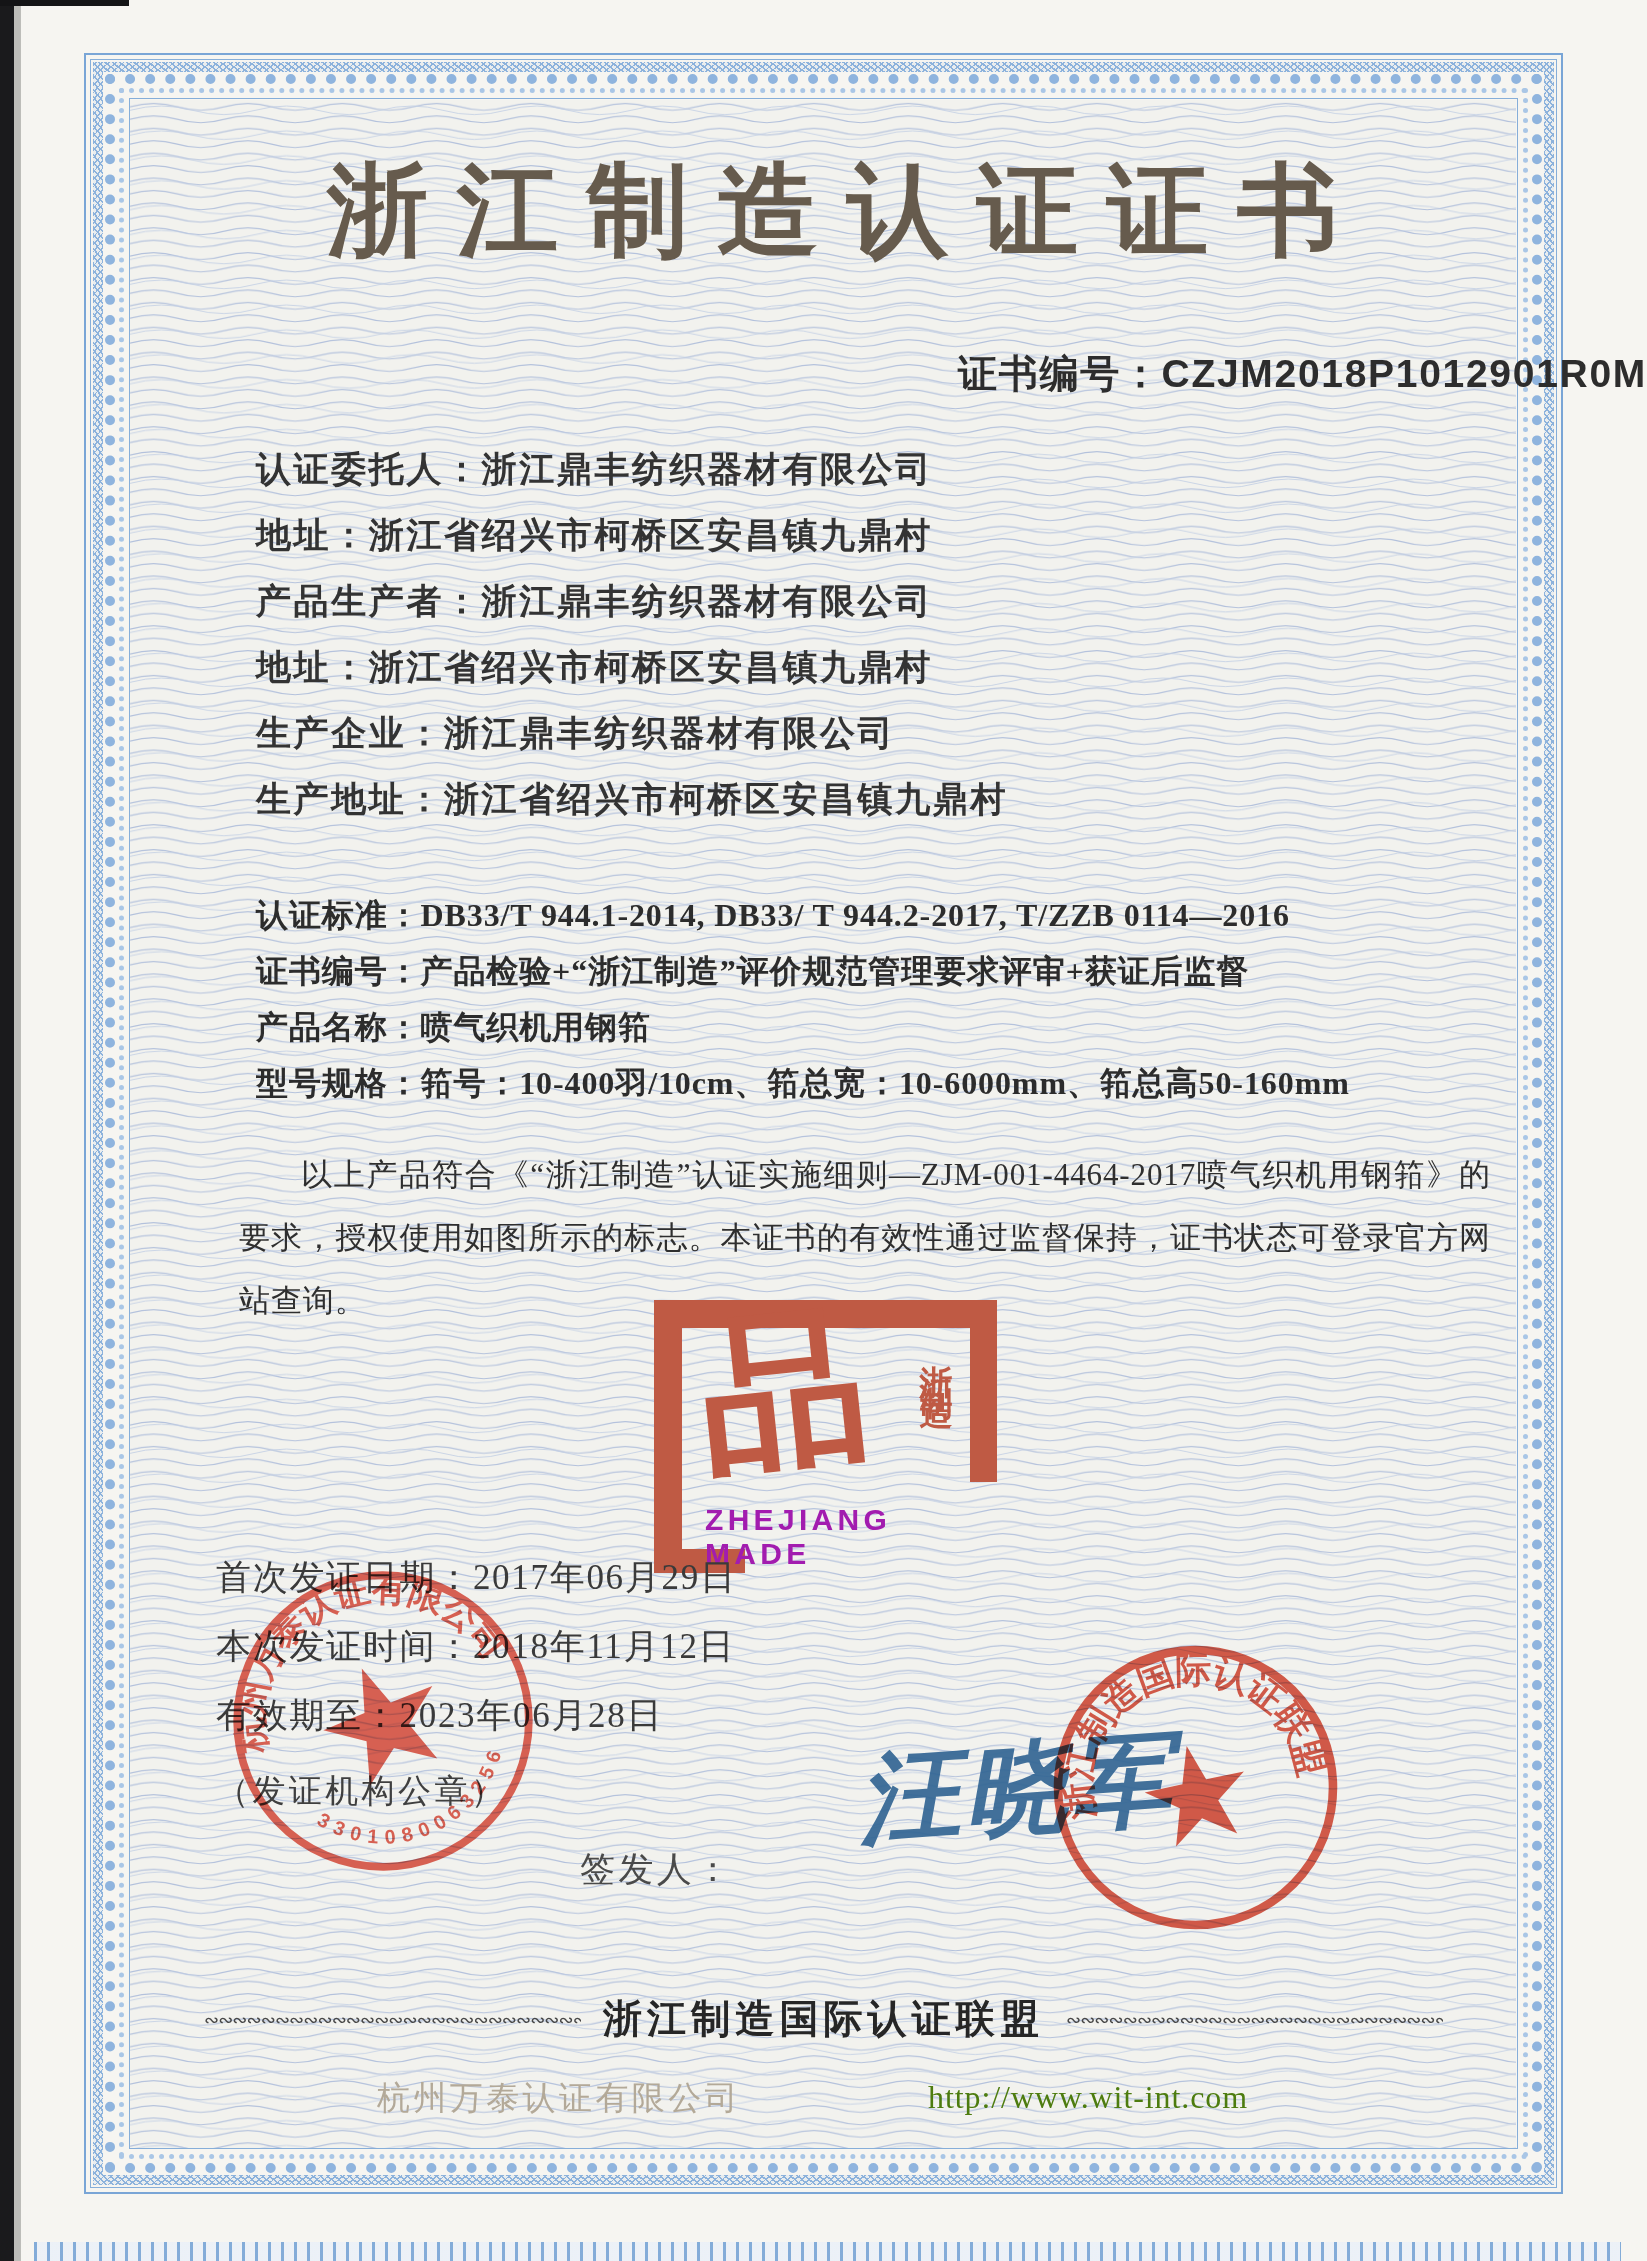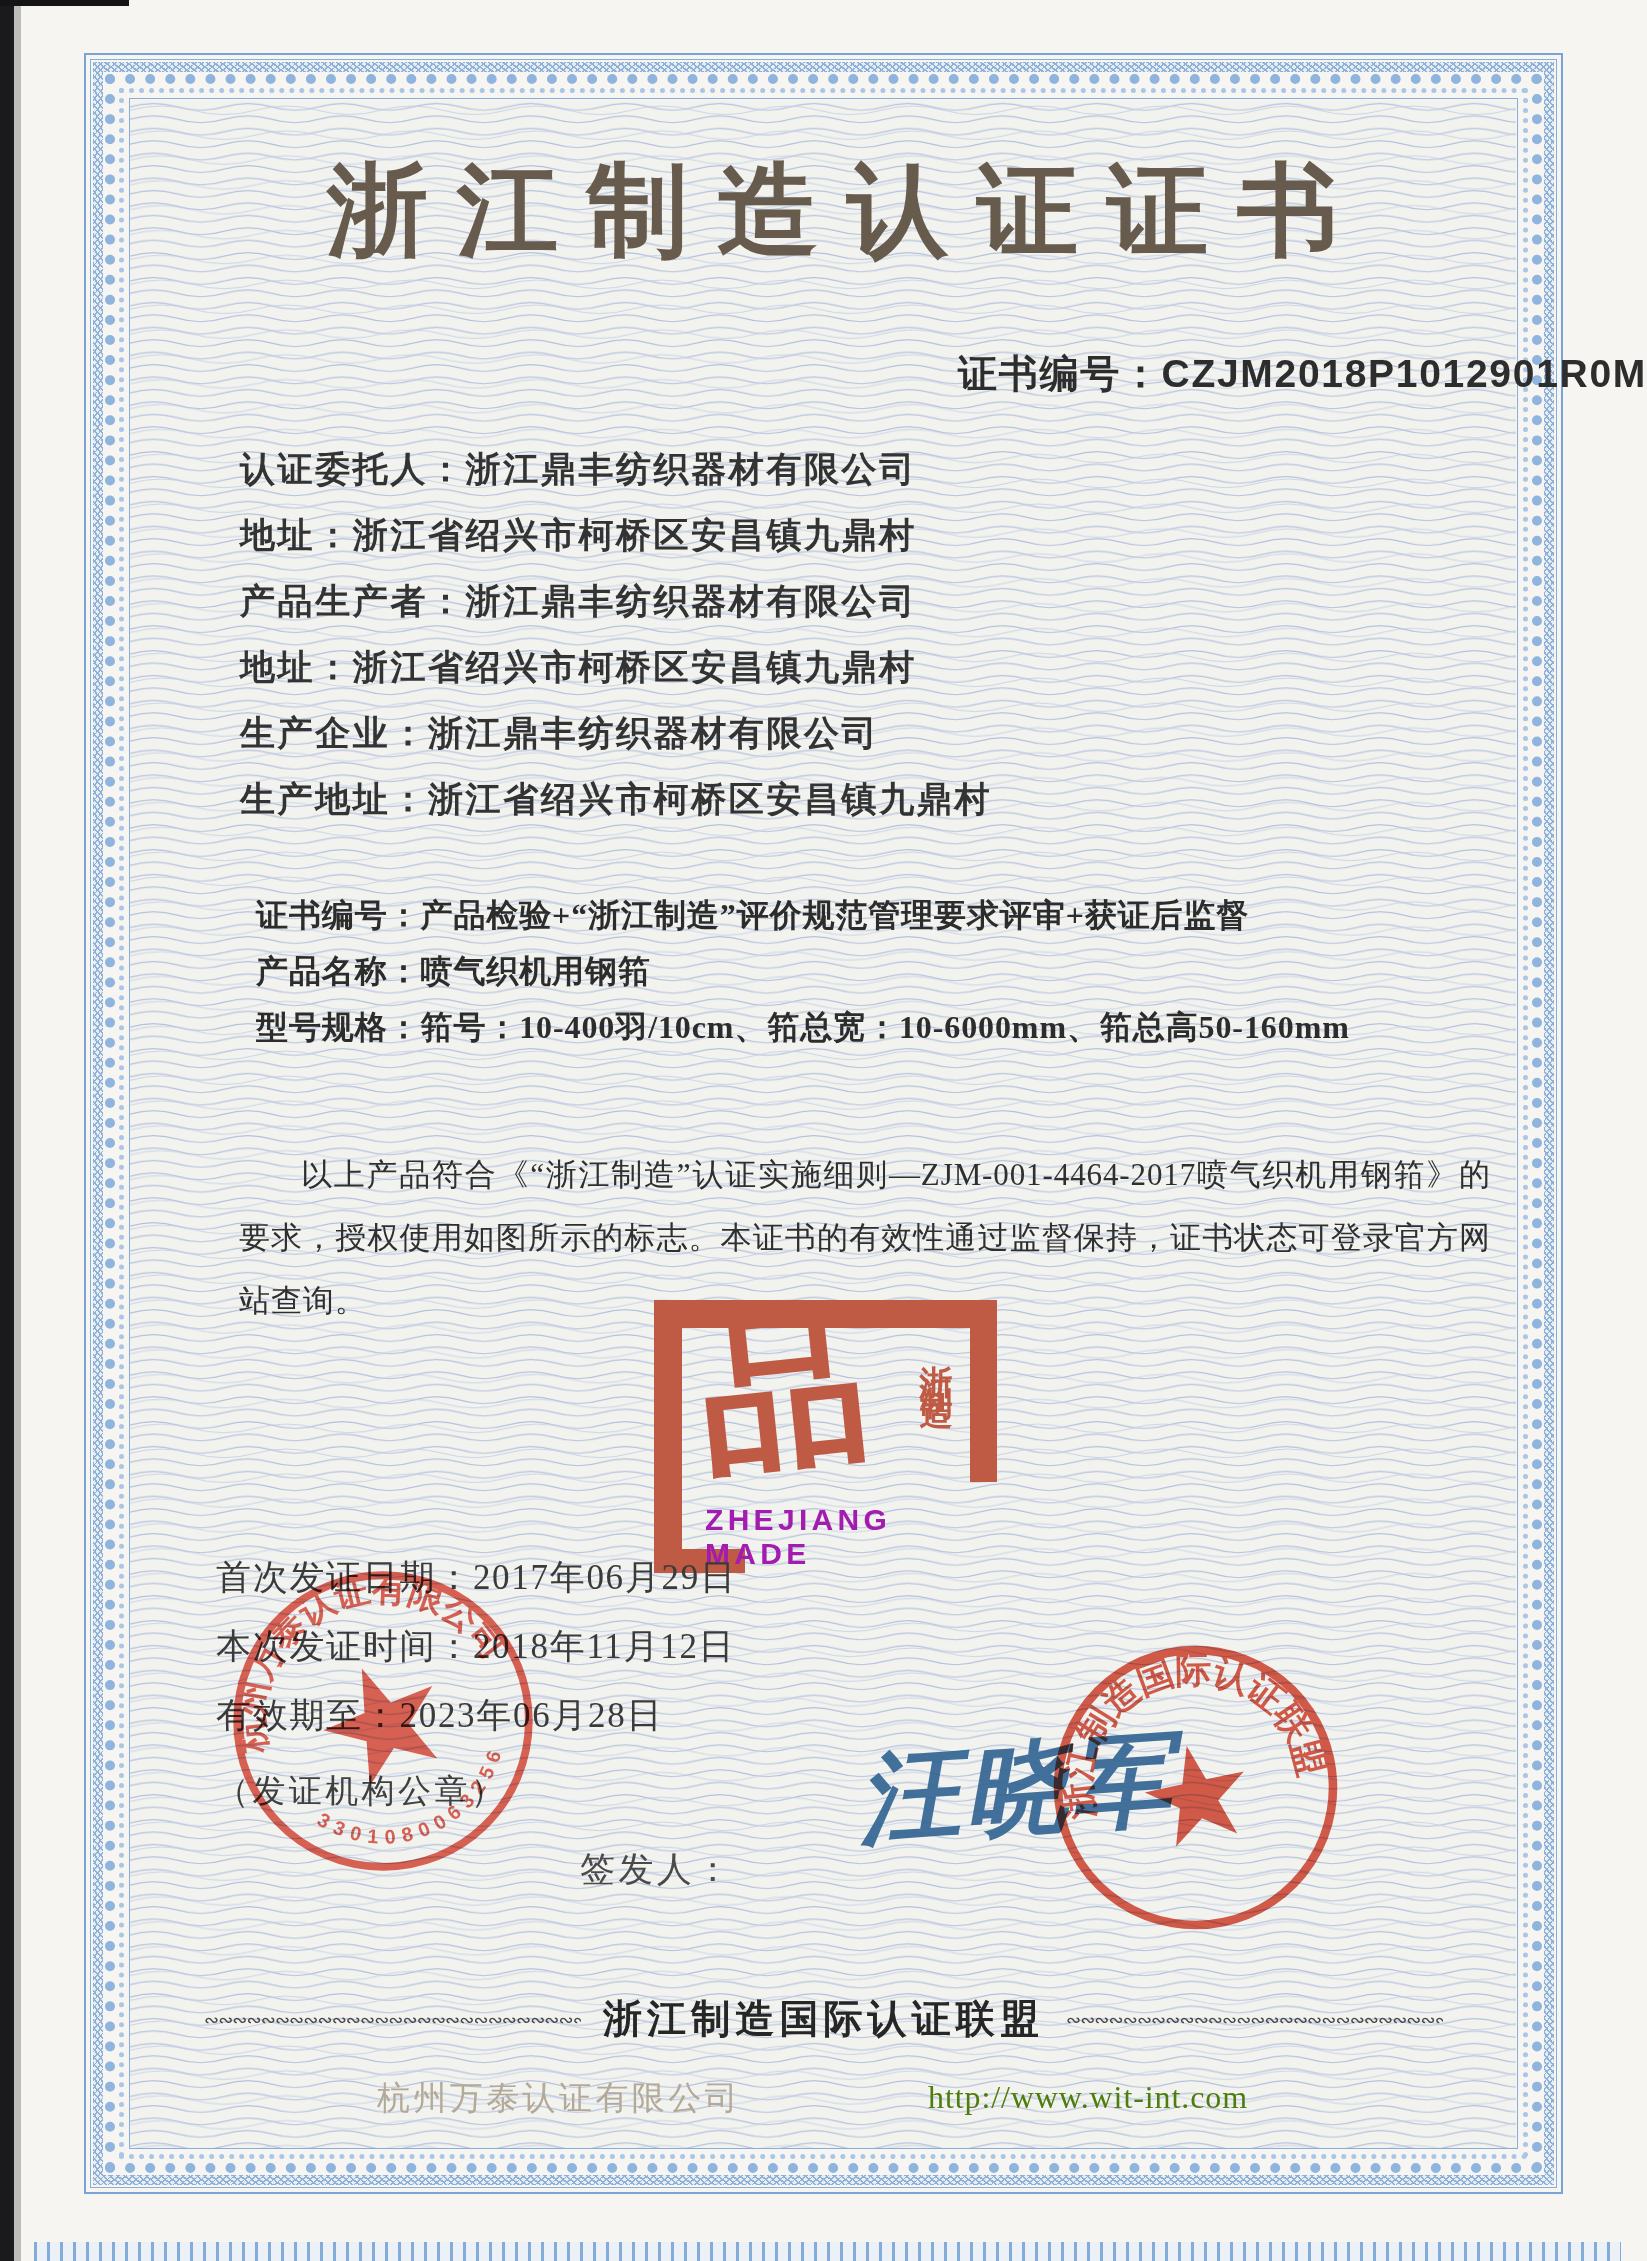--- a/index.html
+++ b/index.html
@@ -23,21 +23,21 @@
   .flace{inset:21.4px;border:10.3px dotted #8fb4de;}
   .flace2{inset:35px;border:5.1px dotted #a9c6e6;}
   .finner{inset:45px;border:1.7px solid #86aed9;}
   
   .waves{position:absolute;left:130px;top:100px;width:1386px;height:2048px;}
   
   .cert-title{position:absolute;left:0;top:144px;width:100%;text-align:center;
       font-size:101px;font-weight:700;color:#665b4d;letter-spacing:29px;padding-left:47px;box-sizing:border-box;}
   .cert-no{position:absolute;left:0;top:347px;width:100%;text-align:right;
       font-family:"Liberation Sans","DejaVu Sans",sans-serif;font-size:39px;font-weight:700;color:#2d2d2d;letter-spacing:1.7px;}
-  .fields{position:absolute;left:240px;top:446px;width:1252px;}
+  .fields{position:absolute;left:256px;top:446px;width:1252px;}
   .field-row{height:66px;font-size:35px;font-weight:700;color:#333;letter-spacing:2.6px;}
   .specs{position:absolute;left:256px;top:894px;width:1261px;}
   .spec-row{height:56px;font-size:32px;font-weight:700;color:#2c2c2c;letter-spacing:0.9px;white-space:nowrap;}
   .para{position:absolute;left:239px;top:1143px;width:1252px;font-size:31px;line-height:63px;
       color:#2f2f2f;text-align:justify;text-indent:62px;letter-spacing:0.9px;}
   
   .logo{position:absolute;left:654px;top:1300px;width:343px;height:273px;}
   .logo .bar{position:absolute;background:#bf5a44;}
   .lg-top{left:0;top:0;right:0;height:27.5px;}
   .lg-left{left:0;top:0;width:27.5px;bottom:0;}
@@ -109,20 +109,21 @@
   <div class="fields">
     <div class="field-row"><span>认证委托人：</span><span>浙江鼎丰纺织器材有限公司</span></div>
     <div class="field-row"><span>地址：</span><span>浙江省绍兴市柯桥区安昌镇九鼎村</span></div>
     <div class="field-row"><span>产品生产者：</span><span>浙江鼎丰纺织器材有限公司</span></div>
     <div class="field-row"><span>地址：</span><span>浙江省绍兴市柯桥区安昌镇九鼎村</span></div>
     <div class="field-row"><span>生产企业：</span><span>浙江鼎丰纺织器材有限公司</span></div>
     <div class="field-row"><span>生产地址：</span><span>浙江省绍兴市柯桥区安昌镇九鼎村</span></div>
   </div>
 
   <div class="specs">
+    <div class="spec-row"><span>认证标准：</span><span>DB33/T 944.1-2014, DB33/ T 944.2-2017, T/ZZB 0114—2016</span></div>
     <div class="spec-row"><span>证书编号：</span><span>产品检验+“浙江制造”评价规范管理要求评审+获证后监督</span></div>
     <div class="spec-row"><span>产品名称：</span><span>喷气织机用钢筘</span></div>
     <div class="spec-row"><span>型号规格：</span><span>筘号：10-400羽/10cm、筘总宽：10-6000mm、筘总高50-160mm</span></div>
   </div>
 
   <div class="para">以上产品符合《“浙江制造”认证实施细则—ZJM-001-4464-2017喷气织机用钢筘》的要求，授权使用如图所示的标志。本证书的有效性通过监督保持，证书状态可登录官方网站查询。</div>
 
   <div class="logo">
     <div class="bar lg-top"></div>
     <div class="bar lg-left"></div>

